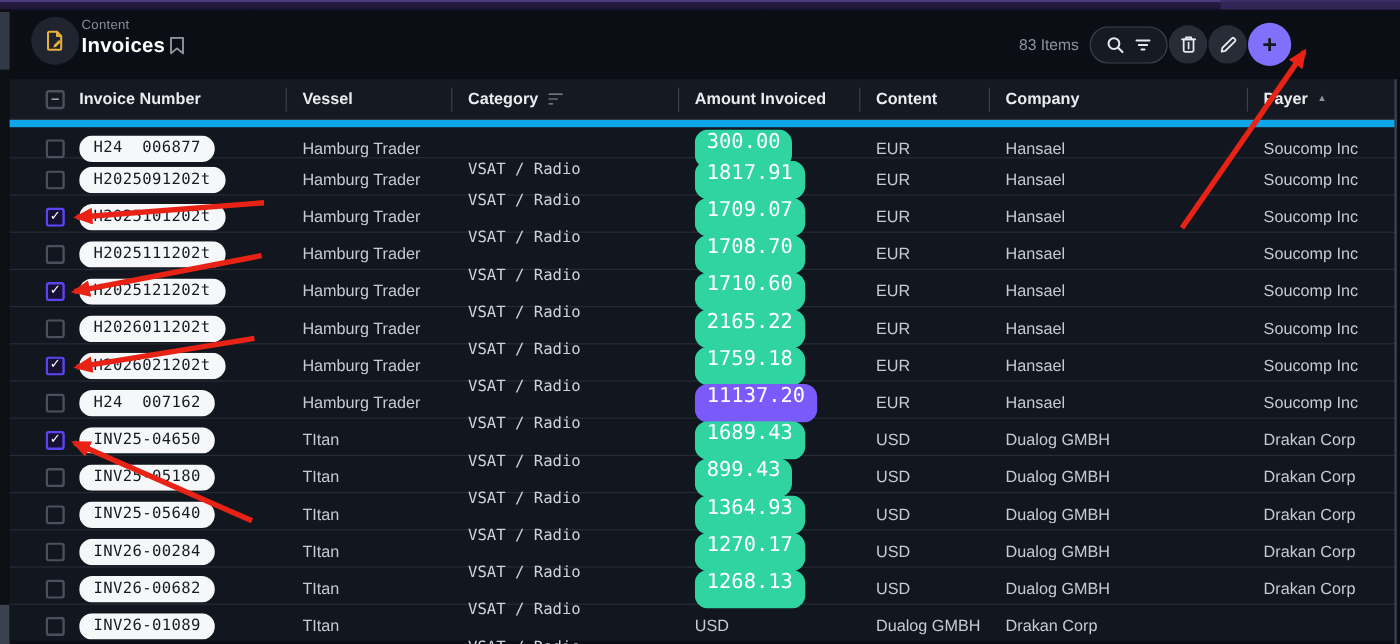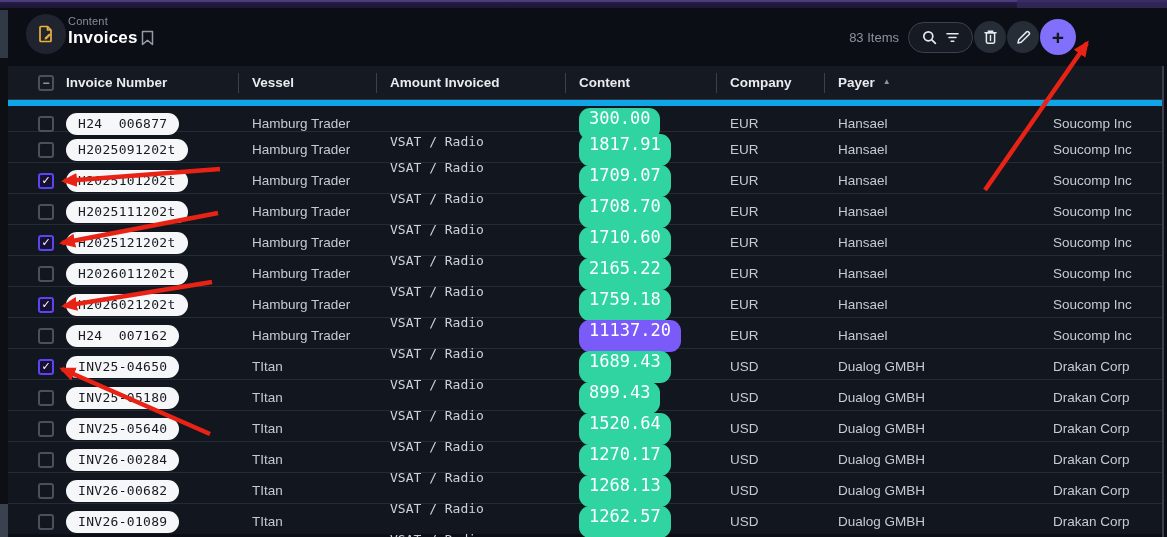--- a/index.html
+++ b/index.html
@@ -172,20 +172,28 @@
     <div class="hcell">
       <div class="cb indeterminate">−</div>
     </div>
     <div class="hcell">
         <span>Invoice Number</span>
       </div>
     <div class="hcell divided">
         <span>Vessel</span>
       </div>
     <div class="hcell divided">
+      <span>Category</span>
+      <span class="filter-glyph">
+          <i></i>
+          <i></i>
+          <i></i>
+        </span>
+    </div>
+    <div class="hcell divided">
         <span>Amount Invoiced</span>
       </div>
     <div class="hcell divided">
         <span>Content</span>
       </div>
     <div class="hcell divided">
         <span>Company</span>
       </div>
     <div class="hcell divided">
       <span>Payer</span>
@@ -313,21 +321,21 @@
         <div class="cell">Dualog GMBH</div>
         <div class="cell">Drakan Corp</div>
       </div>
       <div class="trow">
         <div class="cell">
           <div class="cb"></div>
         </div>
         <div class="cell"><span class="pill">INV25-05640</span></div>
         <div class="cell vessel">TItan</div>
         <div class="cell mono">VSAT / Radio</div>
-        <div class="cell"><span class="badge green">1520.64</span></div>
+        <div class="cell"><span class="badge green">1364.93</span></div>
         <div class="cell">USD</div>
         <div class="cell">Dualog GMBH</div>
         <div class="cell">Drakan Corp</div>
       </div>
       <div class="trow">
         <div class="cell">
           <div class="cb"></div>
         </div>
         <div class="cell"><span class="pill">INV26-00284</span></div>
         <div class="cell vessel">TItan</div>
@@ -349,21 +357,20 @@
         <div class="cell">Dualog GMBH</div>
         <div class="cell">Drakan Corp</div>
       </div>
       <div class="trow">
         <div class="cell">
           <div class="cb"></div>
         </div>
         <div class="cell"><span class="pill">INV26-01089</span></div>
         <div class="cell vessel">TItan</div>
         <div class="cell mono">VSAT / Radio</div>
-        <div class="cell"><span class="badge green">1262.57</span></div>
         <div class="cell">USD</div>
         <div class="cell">Dualog GMBH</div>
         <div class="cell">Drakan Corp</div>
       </div>
     </div>
 </div>
 
 <div class="right-border"></div>
 
 <svg class="arrows" id="arrows" viewBox="0 0 1167 537">

